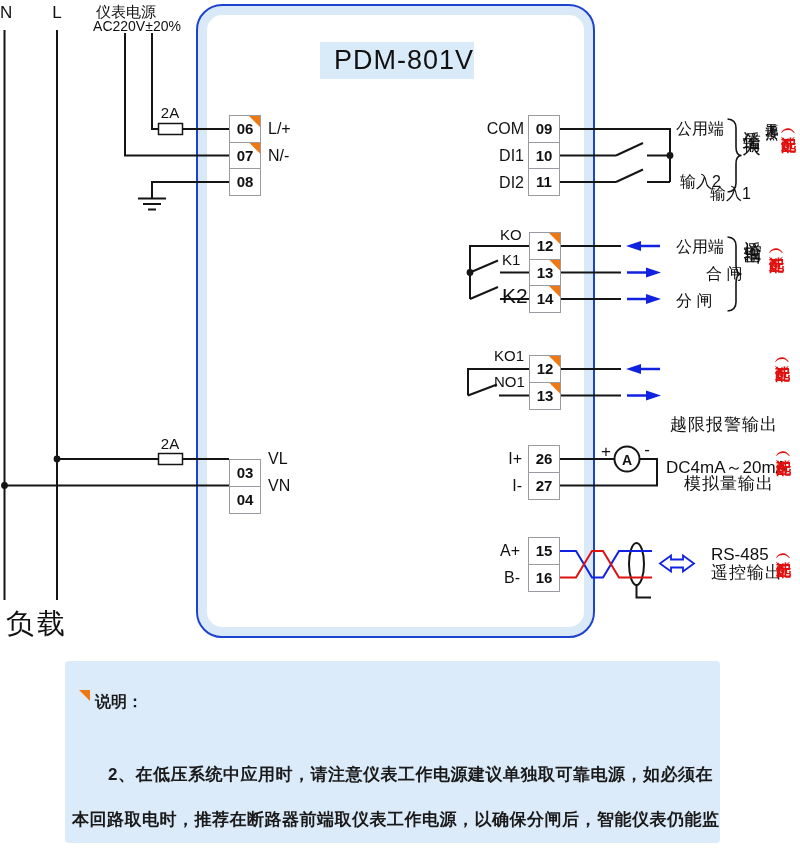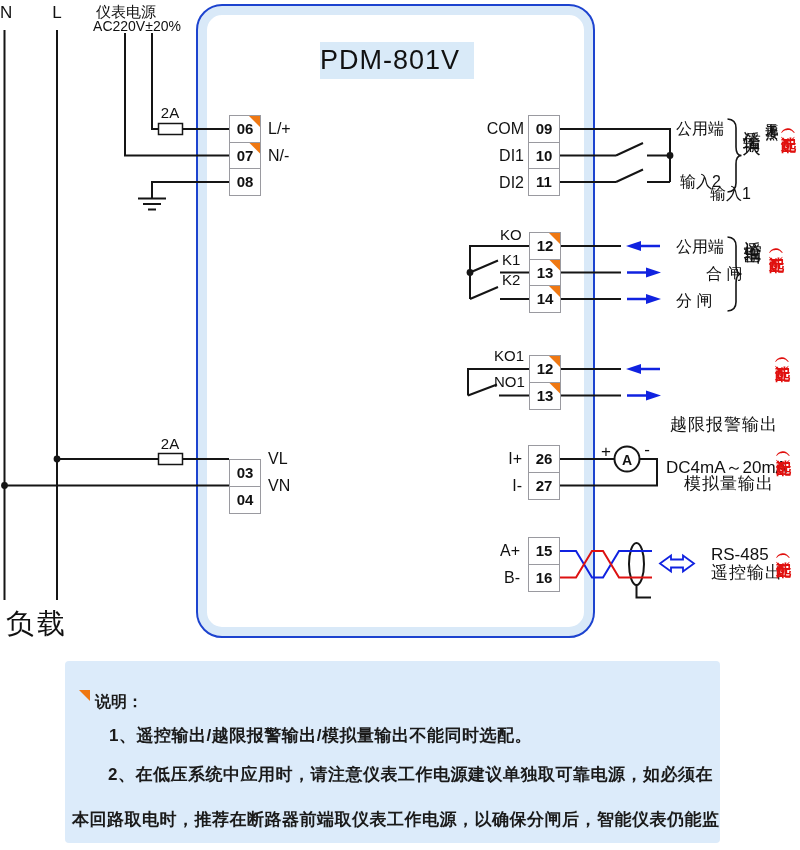--- a/index.html
+++ b/index.html
@@ -3,21 +3,21 @@
 <meta charset="utf-8">
 <style>
   html,body{margin:0;padding:0;background:#fff;}
   #stage{position:relative;width:800px;height:850px;background:#fff;overflow:hidden;
          font-family:"Liberation Sans","DejaVu Sans",sans-serif;color:#111;}
   
   #device-box{position:absolute;left:196px;top:4px;width:399px;height:634px;
       border:2px solid #1c43cf;border-radius:26px;background:#fff;
       box-shadow:inset 0 0 0 9px #d9e9f8;box-sizing:border-box;}
   #title-box{position:absolute;left:320px;top:42px;width:154px;height:37px;background:#d9eaf8;
-      text-align:left;line-height:37px;font-size:27px;letter-spacing:1px;color:#111;}
+      text-align:right;line-height:37px;font-size:27px;letter-spacing:1px;color:#111;}
   
   .tgroup{position:absolute;z-index:3;}
   .tcell{position:relative;width:32px;height:28px;border:1.5px solid #9a9aa0;background:#fff;
       box-sizing:border-box;margin-top:-1.5px;text-align:center;font-weight:bold;
       font-size:15px;line-height:25px;color:#111;}
   .tcell:first-child{margin-top:0;}
   .corner{position:absolute;top:0;right:0;width:11px;height:11px;background:#ef7812;
       clip-path:polygon(0 0,100% 0,100% 100%);}
   
   .lbl{position:absolute;z-index:4;color:#111;font-size:16px;white-space:nowrap;line-height:1.1;}
@@ -160,21 +160,21 @@
   <div class="lbl vtext" style="left:764px;top:113px;height:88px;font-size:13px;letter-spacing:1px;">无源干接点</div>
   <div class="lbl vtext opt" style="left:780px;top:124px;height:64px;">（选配）</div>
 
   <div class="tgroup" style="left:529px;top:232px;">
     <div class="tcell"><span class="corner"></span><span>12</span></div>
     <div class="tcell"><span class="corner"></span><span>13</span></div>
     <div class="tcell"><span class="corner"></span><span>14</span></div>
   </div>
   <div class="lbl" style="left:500px;top:227px;font-size:15px;">KO</div>
   <div class="lbl" style="left:502px;top:252px;font-size:15px;">K1</div>
-  <div class="lbl" style="left:502px;top:272px;font-size:15px;">K2</div>
+  <div class="lbl" style="left:502px;top:284px;font-size:21px;">K2</div>
   <div class="lbl" style="left:676px;top:238px;">公用端</div>
   <div class="lbl" style="left:706px;top:265px;text-align:right;">合 闸</div>
   <div class="lbl" style="left:676px;top:292px;">分 闸</div>
   <div class="lbl vtext" style="left:742px;top:226px;height:96px;font-size:18px;">遥控输出</div>
   <div class="lbl vtext opt" style="left:768px;top:244px;height:64px;">（选配）</div>
 
   <div class="tgroup" style="left:529px;top:355px;">
     <div class="tcell"><span class="corner"></span><span>12</span></div>
     <div class="tcell"><span class="corner"></span><span>13</span></div>
   </div>
@@ -199,16 +199,15 @@
   </div>
   <div class="lbl rt" style="left:492px;top:542px;width:28px;">A+</div>
   <div class="lbl rt" style="left:492px;top:569px;width:28px;">B-</div>
   <div class="lbl" style="left:711px;top:546px;font-size:17px;">RS-485</div>
   <div class="lbl" style="left:711px;top:564px;font-size:17px;letter-spacing:1px;">遥控输出</div>
   <div class="lbl vtext opt" style="left:775px;top:549px;height:64px;">（选配）</div>
 
   <div id="note-box"></div>
   <div id="note-marker"></div>
   <div class="note-text" id="note-heading">说明：</div>
-  <div class="note-text" id="note-item1">1、遥控输出/越限报警输出/模拟量输出不能同时选配。</div>
   <div class="note-text" id="note-item2">2、在低压系统中应用时，请注意仪表工作电源建议单独取可靠电源，如必须在本回路取电时，推荐在断路器前端取仪表工作电源，以确保分闸后，智能仪表仍能监测到回路各项指标及状态。</div>
 
 </div>
 
 </body></html>

